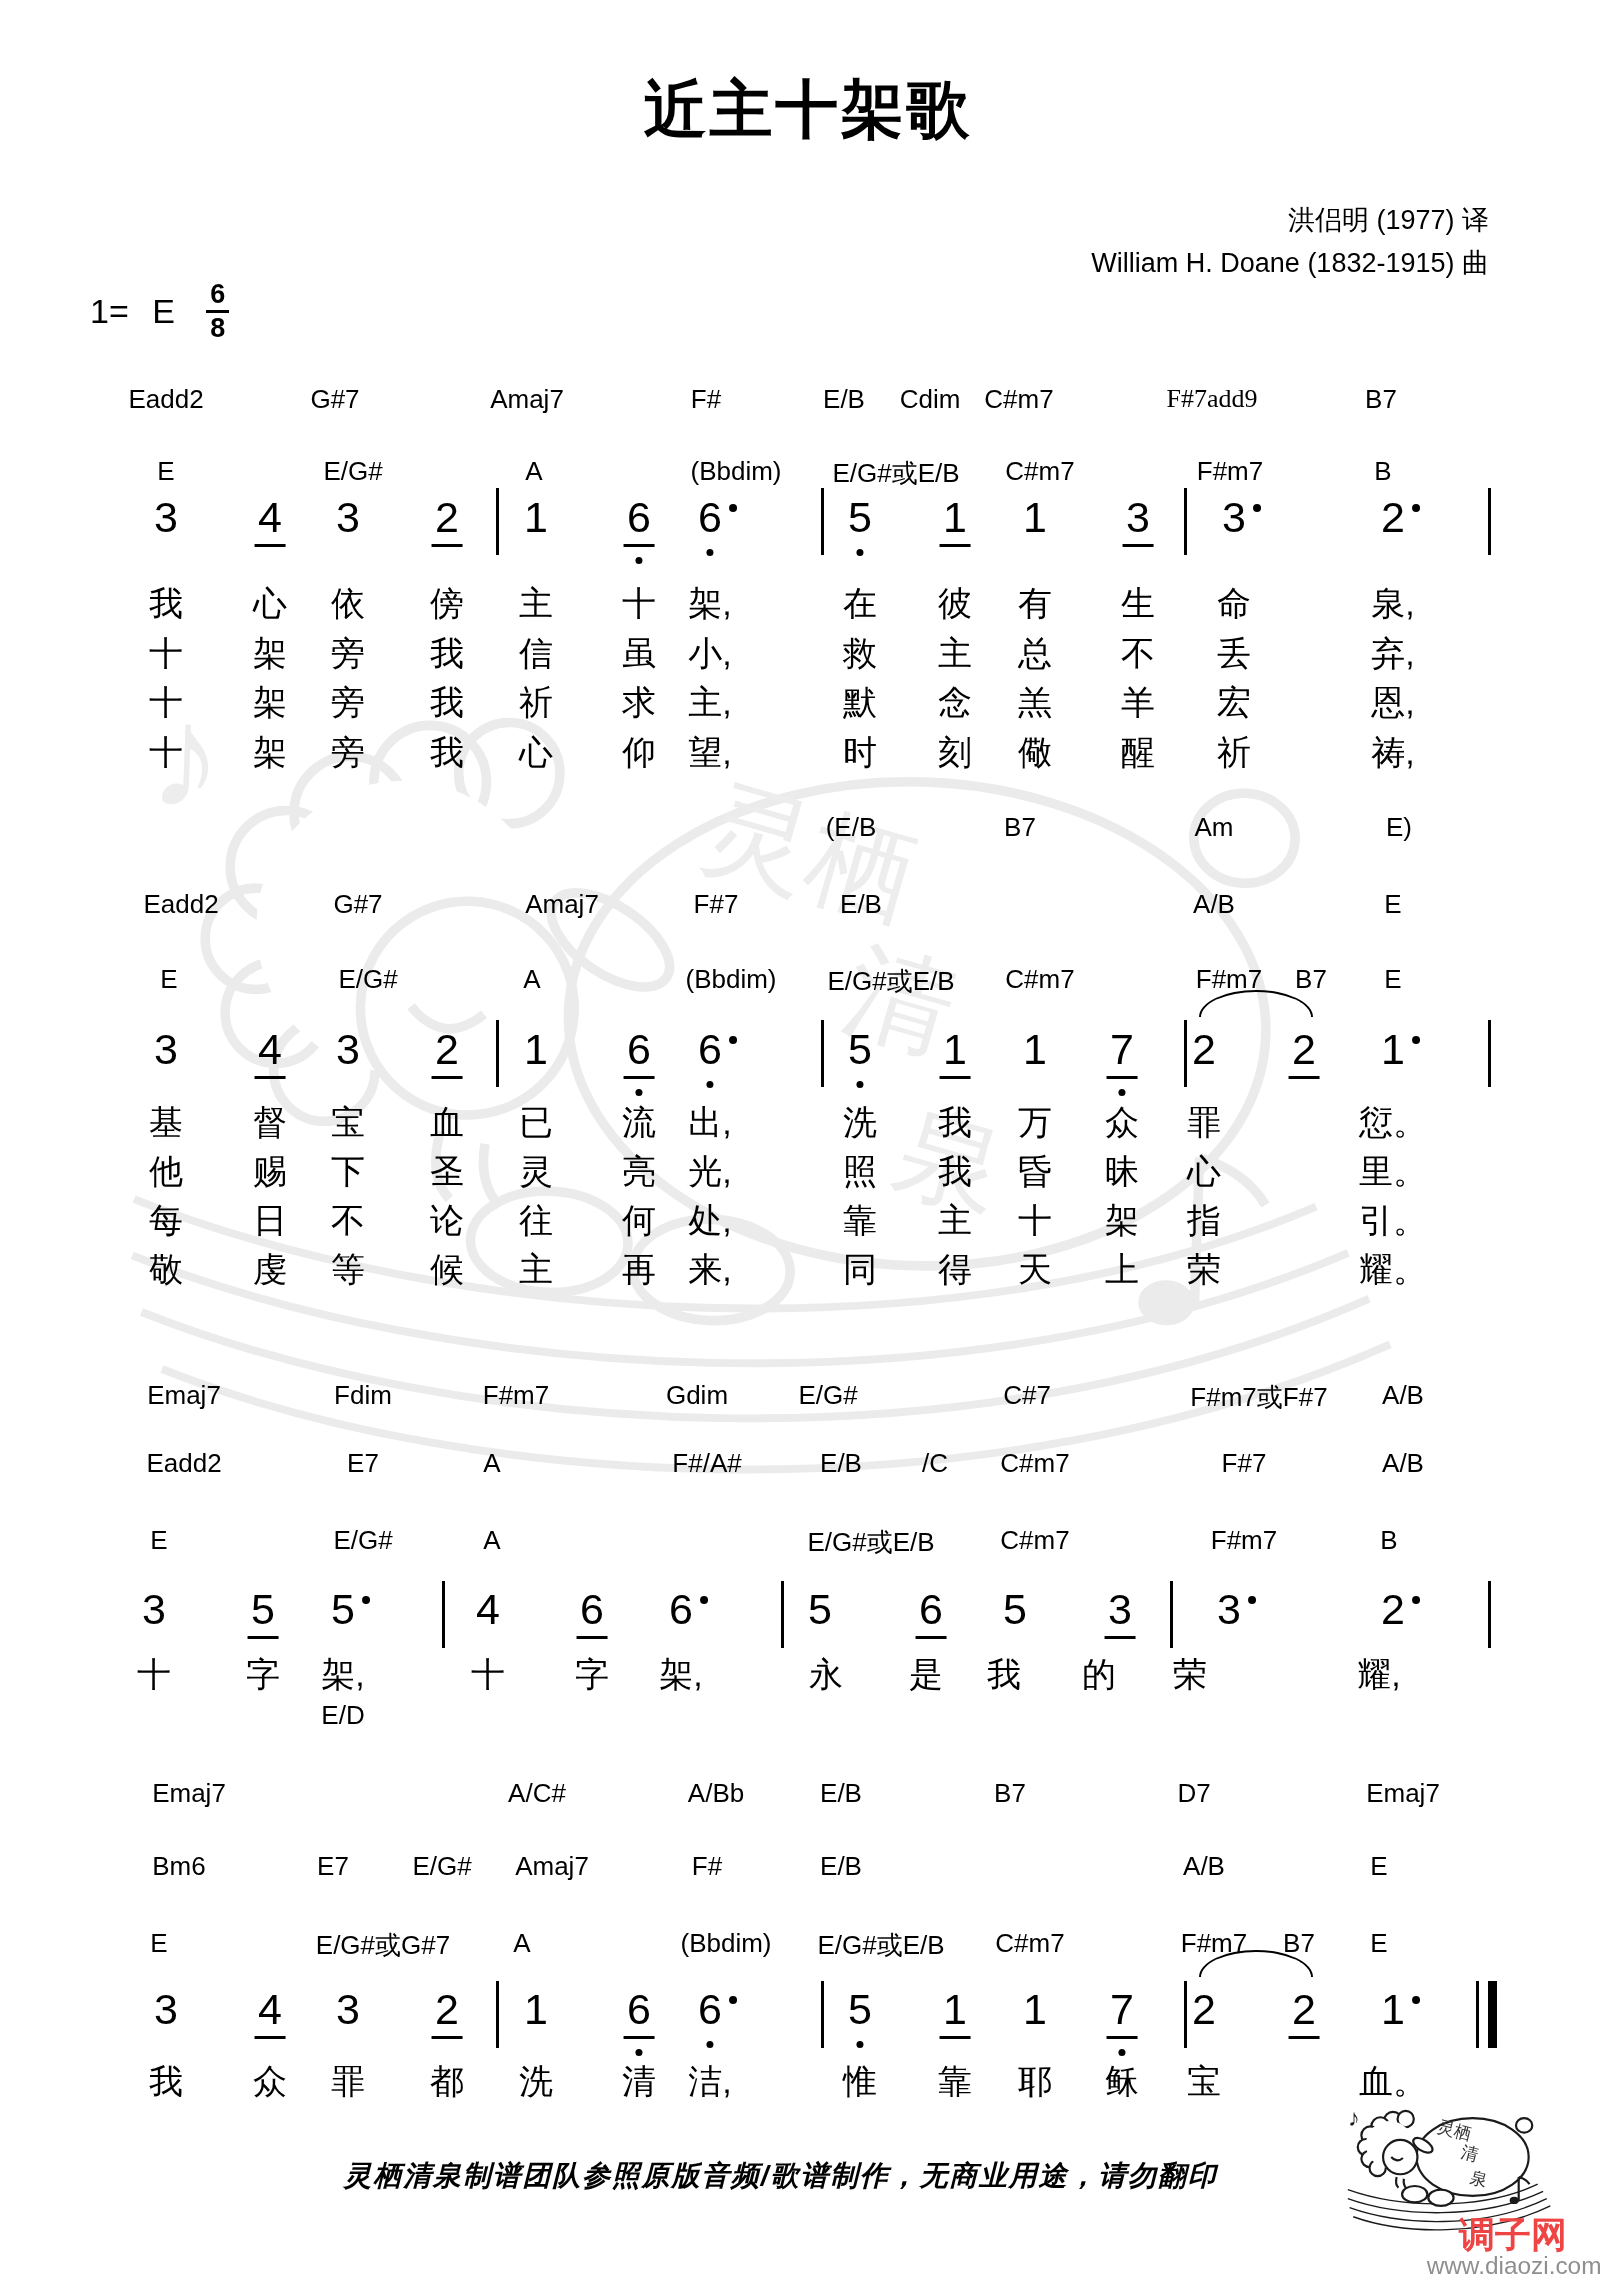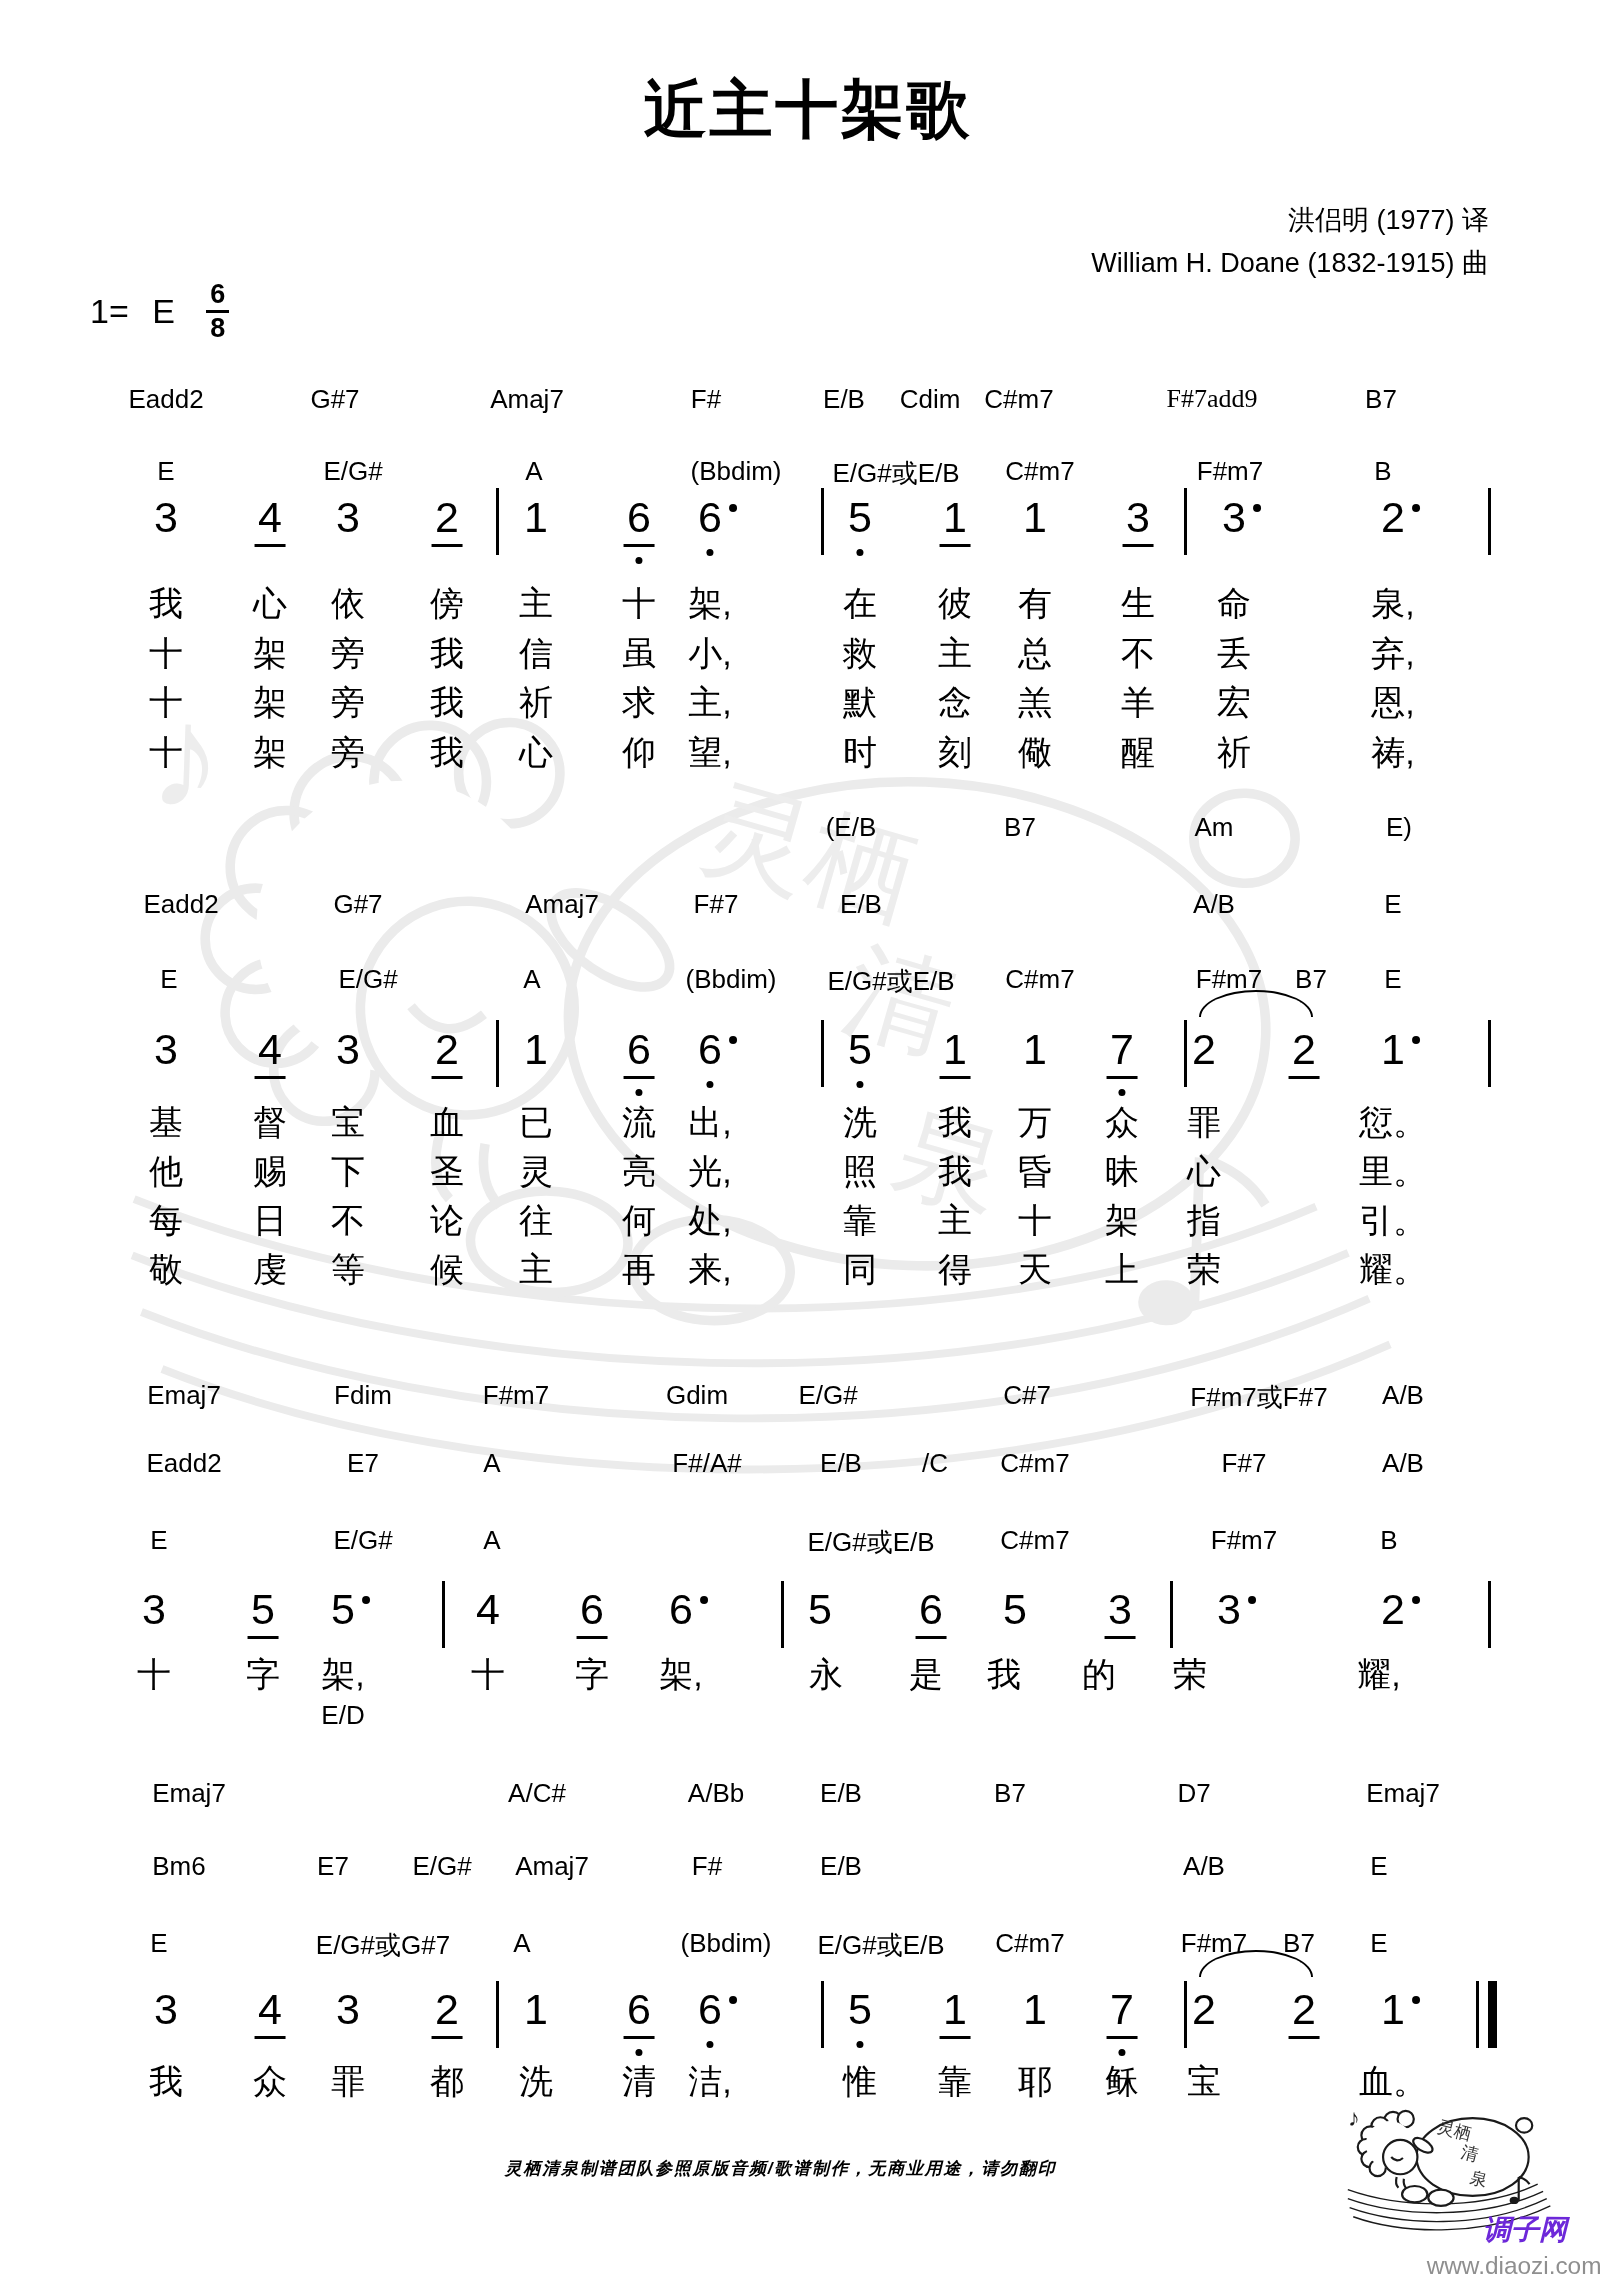--- a/index.html
+++ b/index.html
@@ -23,30 +23,30 @@
   .note .od{position:absolute;left:50%;transform:translateX(-50%);bottom:-17px;width:7.2px;height:7.2px;border-radius:50%;background:#000;}
   .note.u .od{bottom:-25px;}
   .note .ad{position:absolute;right:-15.4px;top:8.1px;width:8.1px;height:8.1px;border-radius:50%;background:#000;}
   .bar{position:absolute;width:2.7px;height:67px;background:#000;}
   .bar.thick{width:9px;}
   .tie{position:absolute;height:25px;border:2.7px solid #000;border-bottom:none;
        border-radius:50% 50% 0 0 / 100% 100% 0 0;}
   .lyr{position:absolute;transform:translateX(-50%);font-size:34px;white-space:nowrap;}
   
   .prodnote{position:absolute;top:2157px;left:0;width:1561px;text-align:center;
-            font-size:17px;font-style:italic;font-weight:600;letter-spacing:1.8px;}
+            font-size:28px;font-style:italic;font-weight:600;letter-spacing:1.8px;}
   .logo{position:absolute;left:1346px;top:2101px;width:208px;height:136px;}
   .logo .o{stroke:#1a1a1a;stroke-width:2.4;}
   .logo .f{fill:#fff;}
   .logo .st path{stroke:#1a1a1a;stroke-width:1.5;fill:none;}
   .logo .cover{fill:#fff;stroke:none;}
   .logo .nt{fill:#1a1a1a;}
   .logo .lt{font-size:19px;fill:#333;}
   .logo .mn{font-size:26px;fill:#1a1a1a;}
-  .sitename{position:absolute;top:2211px;right:49px;font-size:28px;font-weight:700;color:#6d28d9;font-style:italic;}
+  .sitename{position:absolute;top:2211px;right:49px;font-size:36px;font-weight:700;color:#ef4444;}
   .siteurl{position:absolute;top:2252px;right:14.5px;font-size:24.4px;color:#8f8f8f;}
   
   .watermark{position:absolute;left:127px;top:651px;width:1294px;height:882px;transform:rotate(2deg);}
   .watermark svg{width:100%;height:100%;}
   .wm .o{stroke:#ebebeb;stroke-width:1.7;}
   .wm .f{fill:none;}
   .wm .st path{stroke:#ebebeb;stroke-width:1.4;fill:none;}
   .wm .cover{fill:#fff;stroke:none;}
   .wm .nt{fill:#ebebeb;}
   .wm .lt{font-size:19px;fill:#ededed;}

